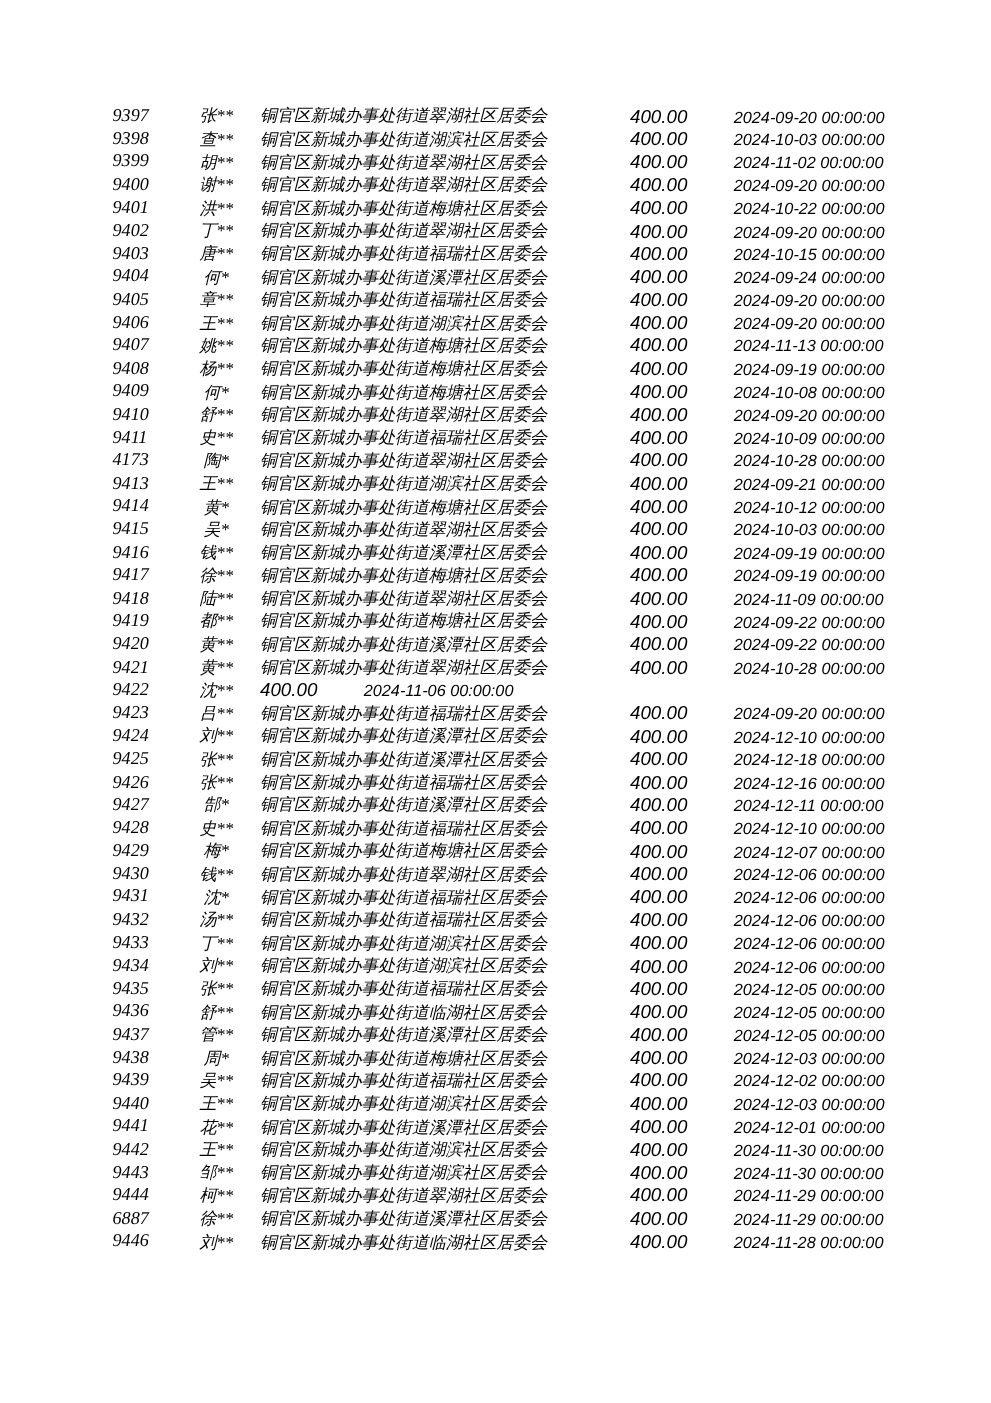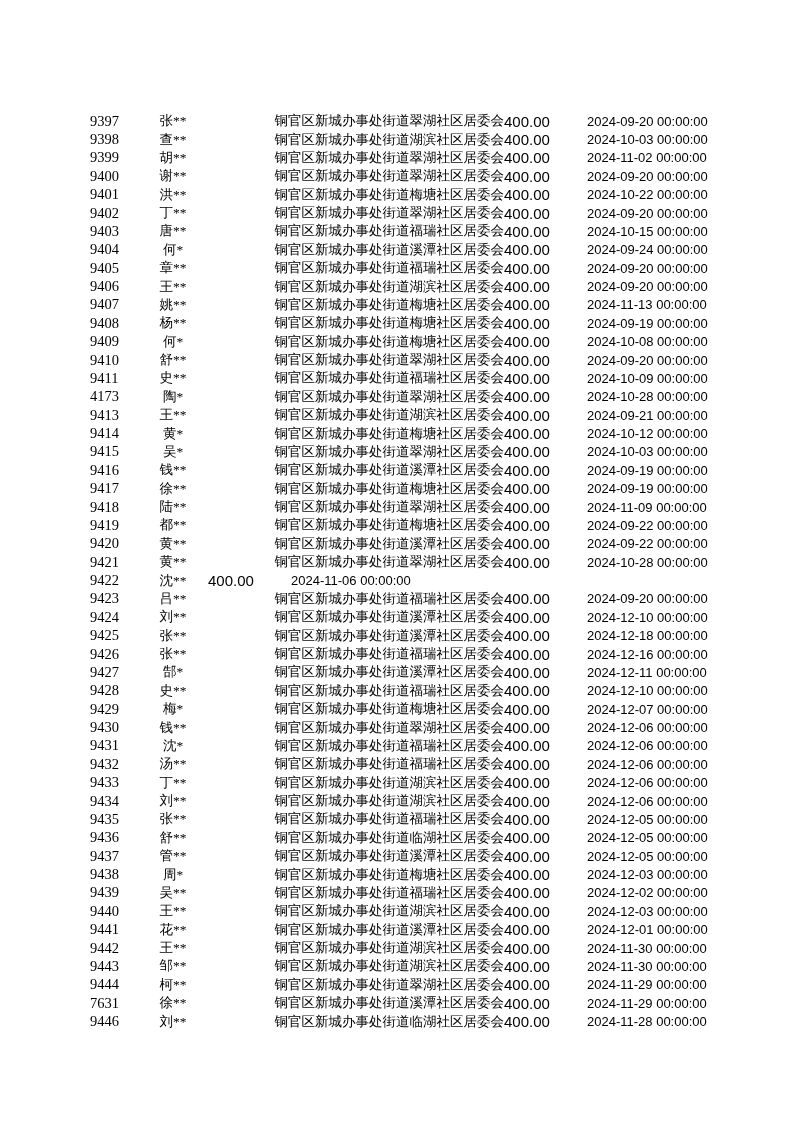--- a/index.html
+++ b/index.html
@@ -11,23 +11,24 @@
     position: relative;
     width: 793px;
     height: 1122px;
     background: #ffffff;
     overflow: hidden;
     font-family: "Liberation Serif", "DejaVu Serif", serif;
     color: #000000;
   }
   .roster-table {
     position: absolute;
-    top: 112px;
+    top: 84px;
     left: 0;
     width: 729px;
+    font-style: italic;
   }
   .row {
     display: flex;
     align-items: center;
     height: 18.38px;
     white-space: nowrap;
   }
   .cell { display: block; overflow: visible; }
   .cell.id {
     margin-left: 90px;
@@ -37,21 +38,21 @@
     font-size: 14.5px;
   }
   .cell.name {
     margin-left: 13px;
     width: 70px;
     text-align: center;
     font-size: 13.5px;
   }
   .cell.org {
     width: 296px;
-    text-align: right;
+    text-align: left;
     font-size: 13.5px;
   }
   .cell.amount {
     width: 38px;
     text-align: center;
     font-family: "Liberation Sans", "DejaVu Sans", sans-serif;
     font-size: 15px;
   }
   .cell.date {
     margin-left: 45px;
@@ -442,21 +443,21 @@
 
   <div class="row">
     <span class="cell id">9444</span>
     <span class="cell name">柯**</span>
     <span class="cell org">铜官区新城办事处街道翠湖社区居委会</span>
     <span class="cell amount">400.00</span>
     <span class="cell date">2024-11-29 00:00:00</span>
   </div>
 
   <div class="row">
-    <span class="cell id">7631</span>
+    <span class="cell id">6887</span>
     <span class="cell name">徐**</span>
     <span class="cell org">铜官区新城办事处街道溪潭社区居委会</span>
     <span class="cell amount">400.00</span>
     <span class="cell date">2024-11-29 00:00:00</span>
   </div>
 
   <div class="row">
     <span class="cell id">9446</span>
     <span class="cell name">刘**</span>
     <span class="cell org">铜官区新城办事处街道临湖社区居委会</span>

